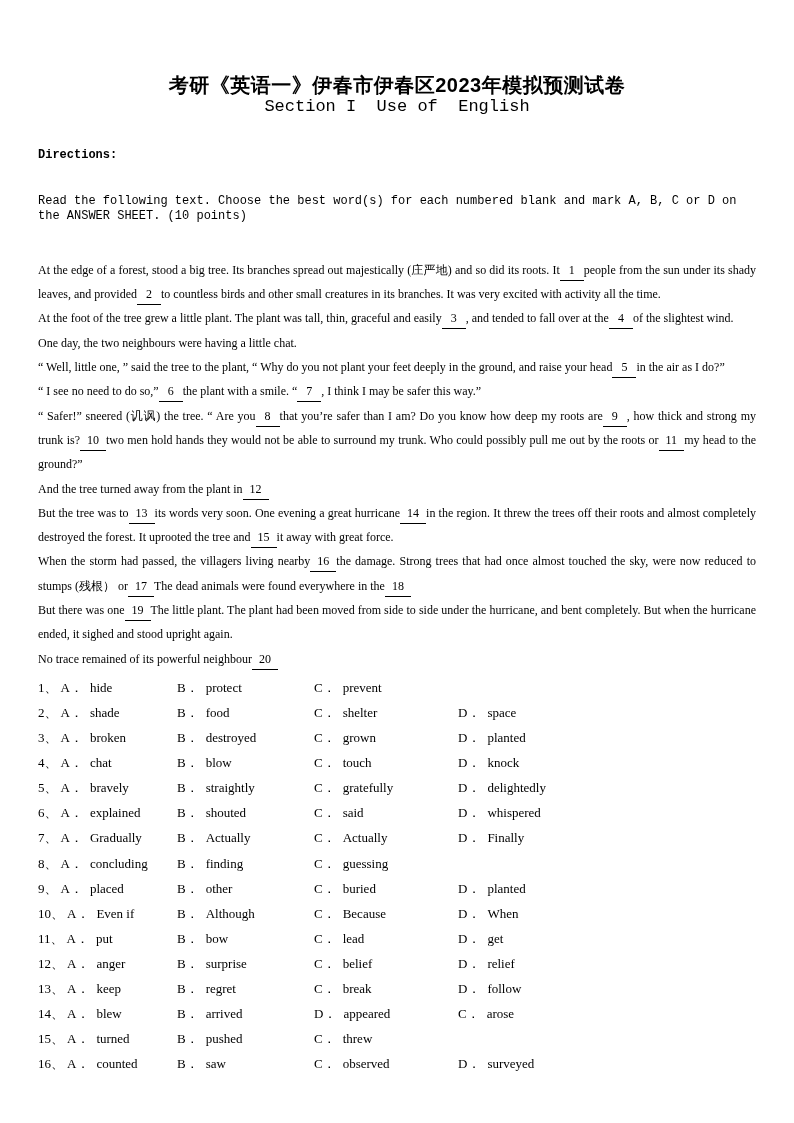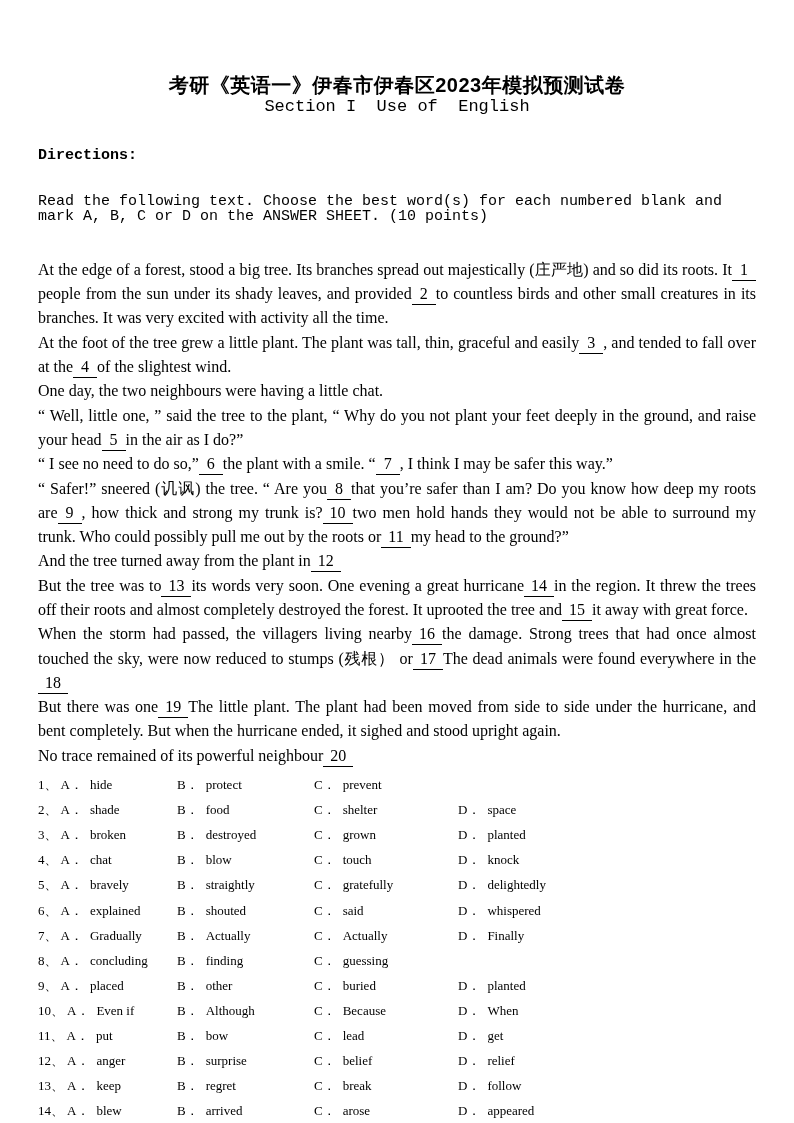--- a/index.html
+++ b/index.html
@@ -30,31 +30,31 @@
     font-family: "Liberation Mono", "DejaVu Sans Mono", monospace;
     font-size: 17px;
     line-height: 16px;
     text-align: center;
     white-space: pre-wrap;
     margin-top: 1px;
   }
   .directions {
     margin-top: 3px;
     font-family: "Liberation Mono", "DejaVu Sans Mono", monospace;
-    font-size: 15px;
+    font-size: 12px;
     line-height: 15.2px;
     white-space: pre-wrap;
   }
   .directions-label {
     font-weight: bold;
   }
   .passage {
     margin-top: 3px;
     font-family: "Liberation Serif", "DejaVu Serif", serif;
-    font-size: 16px;
+    font-size: 12px;
     line-height: 24.3px;
     text-align: justify;
   }
   .passage p {
     margin: 0;
   }
   .blank {
     display: inline-block;
     min-width: 10px;
     padding: 0 7px;
@@ -294,24 +294,24 @@
   </div>
 
   <div class="q-row">
     <div class="q-cell">
       <span class="q-num">14、</span><span class="opt-letter">A．</span><span class="opt-word">blew</span>
     </div>
     <div class="q-cell">
       <span class="opt-letter">B．</span><span class="opt-word">arrived</span>
     </div>
     <div class="q-cell">
+      <span class="opt-letter">D．</span><span class="opt-word">appeared</span>
+    </div>
+    <div class="q-cell">
       <span class="opt-letter">C．</span><span class="opt-word">arose</span>
-    </div>
-    <div class="q-cell">
-      <span class="opt-letter">D．</span><span class="opt-word">appeared</span>
     </div>
   </div>
 
   <div class="q-row">
     <div class="q-cell">
       <span class="q-num">15、</span><span class="opt-letter">A．</span><span class="opt-word">turned</span>
     </div>
     <div class="q-cell">
       <span class="opt-letter">B．</span><span class="opt-word">pushed</span>
     </div>

